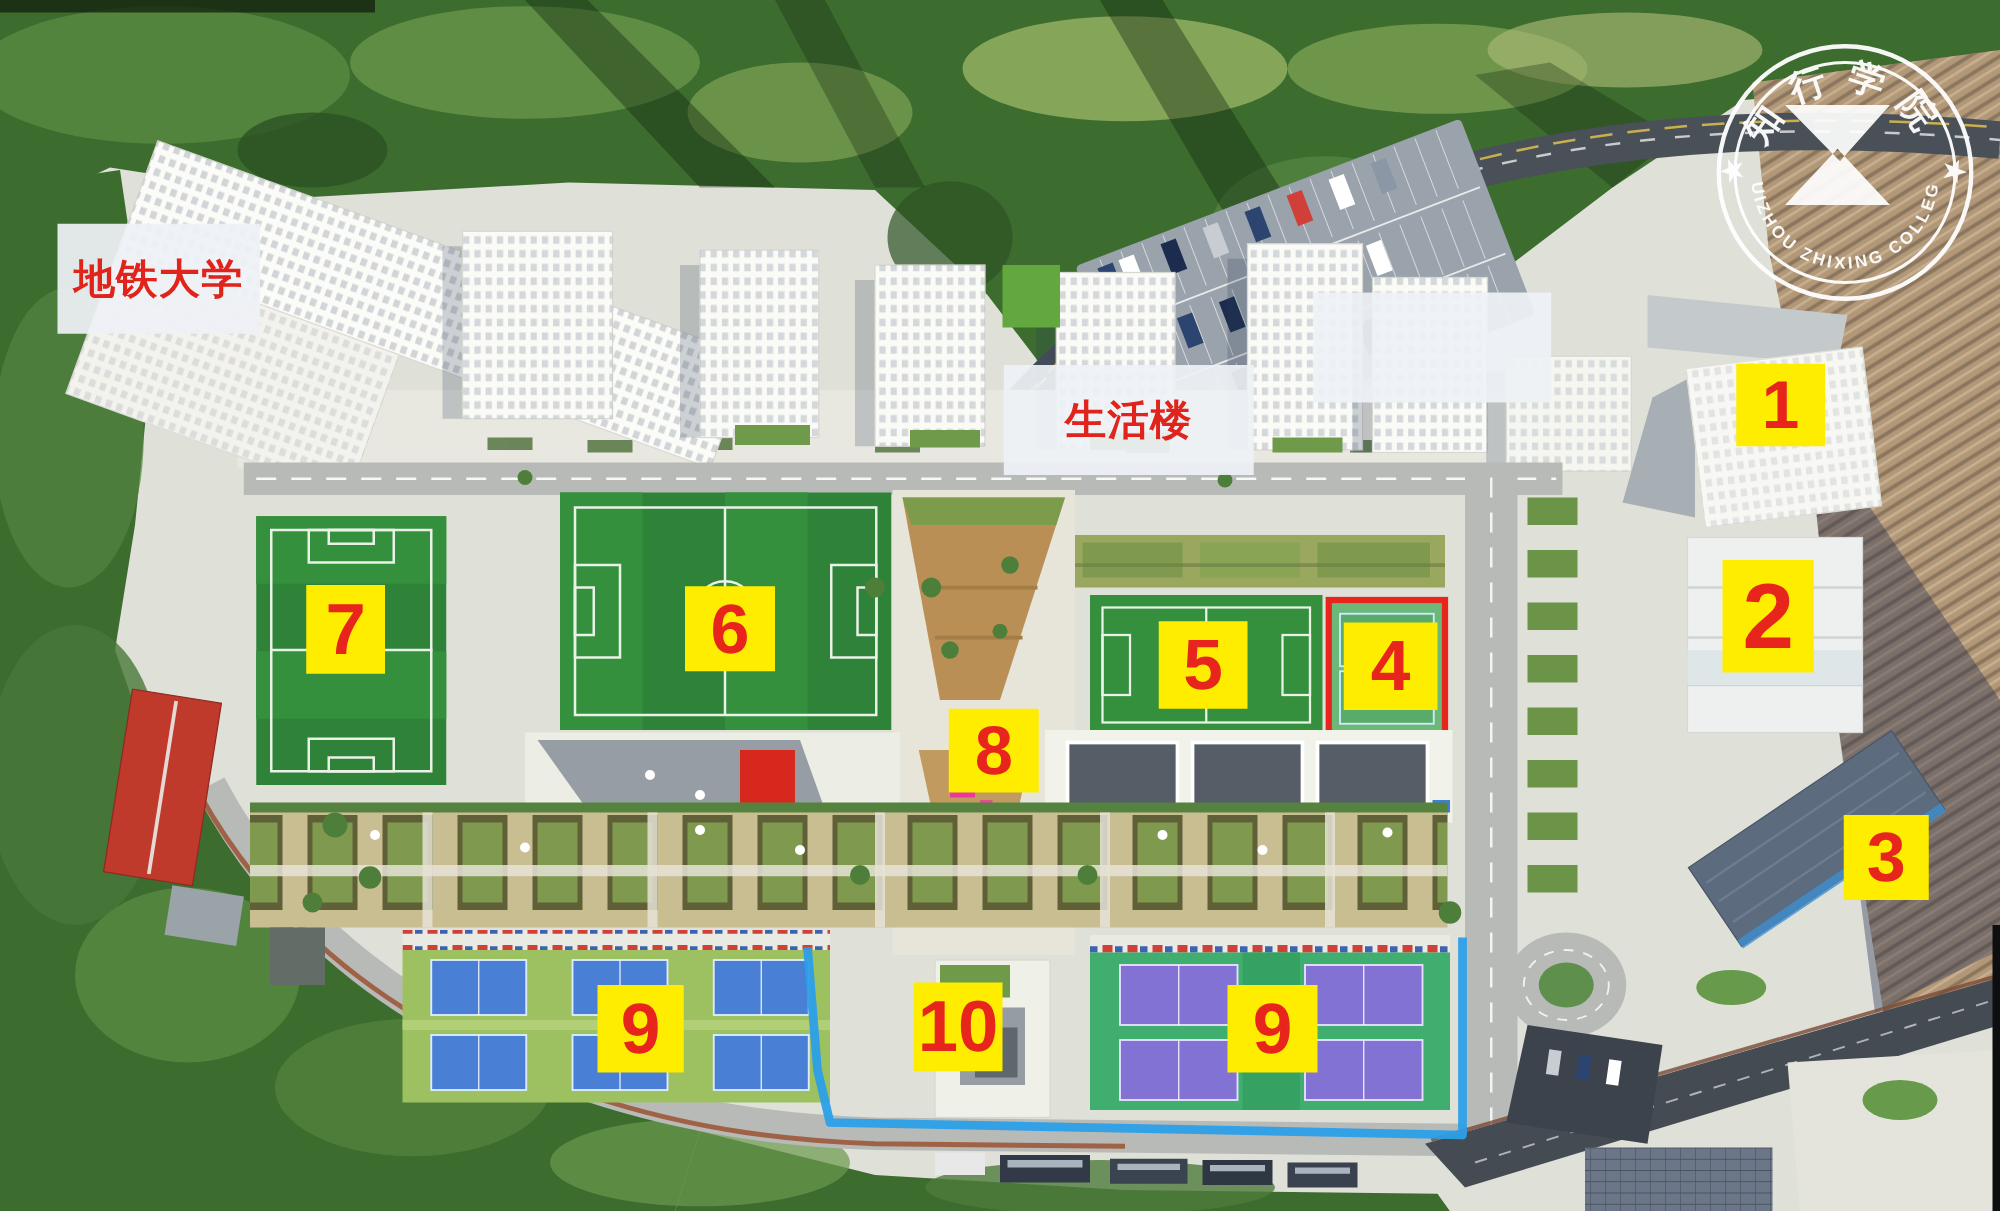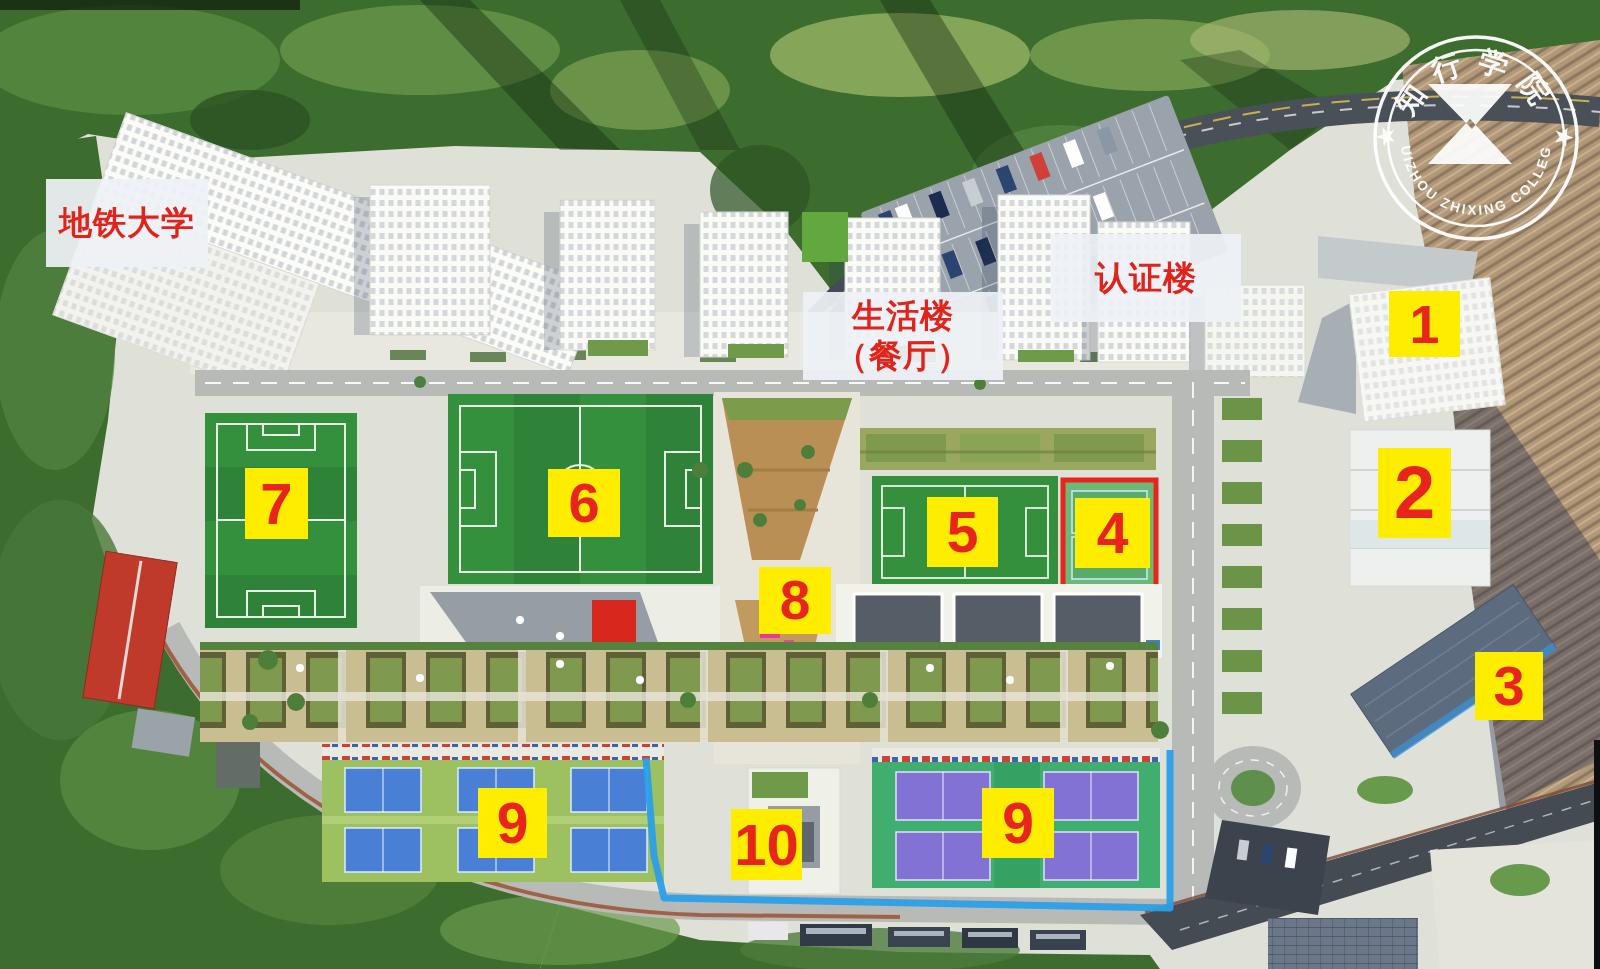--- a/index.html
+++ b/index.html
@@ -451,33 +451,31 @@
       <textPath xlink:href="#arcBottom" href="#arcBottom" startOffset="50%">HUIZHOU ZHIXING COLLEGE</textPath>
     </text>
   </svg>
 
   <div>
       <div class="map-label" style="left: 46px; top: 179px; width: 162px; height: 88px;">
         <span>地铁大学</span>
       </div>
       <div class="map-label" style="left: 803px; top: 292px; width: 200px; height: 88px; justify-content: center;">
         <span>生活楼</span>
-        <span>（餐厅）</span>
       </div>
       <div class="map-label" style="left: 1051px; top: 234px; width: 190px; height: 88px;">
-        <span>认证楼</span>
       </div>
     </div>
   <div>
       <div class="marker" style="left: 1389px; top: 291px; width: 71px; height: 66px; font-size: 54px;">1</div>
       <div class="marker" style="left: 1378px; top: 448px; width: 73px; height: 90px; font-size: 74px;">2</div>
       <div class="marker" style="left: 1475px; top: 652px; width: 68px; height: 68px; font-size: 56px;">3</div>
       <div class="marker" style="left: 1075px; top: 498px; width: 75px; height: 70px; font-size: 57px;">4</div>
       <div class="marker" style="left: 927px; top: 497px; width: 71px; height: 70px; font-size: 57px;">5</div>
       <div class="marker" style="left: 548px; top: 469px; width: 72px; height: 68px; font-size: 56px;">6</div>
       <div class="marker" style="left: 245px; top: 468px; width: 63px; height: 71px; font-size: 58px;">7</div>
       <div class="marker" style="left: 759px; top: 567px; width: 72px; height: 67px; font-size: 55px;">8</div>
       <div class="marker" style="left: 478px; top: 788px; width: 69px; height: 70px; font-size: 57px;">9</div>
-      <div class="marker" style="left: 731px; top: 809px; width: 71px; height: 71px; font-size: 58px;">10</div>
+      <div class="marker" style="left: 731px; top: 786px; width: 71px; height: 71px; font-size: 58px;">10</div>
       <div class="marker" style="left: 982px; top: 788px; width: 72px; height: 70px; font-size: 57px;">9</div>
     </div>
 
 </div>
 
 </body></html>

